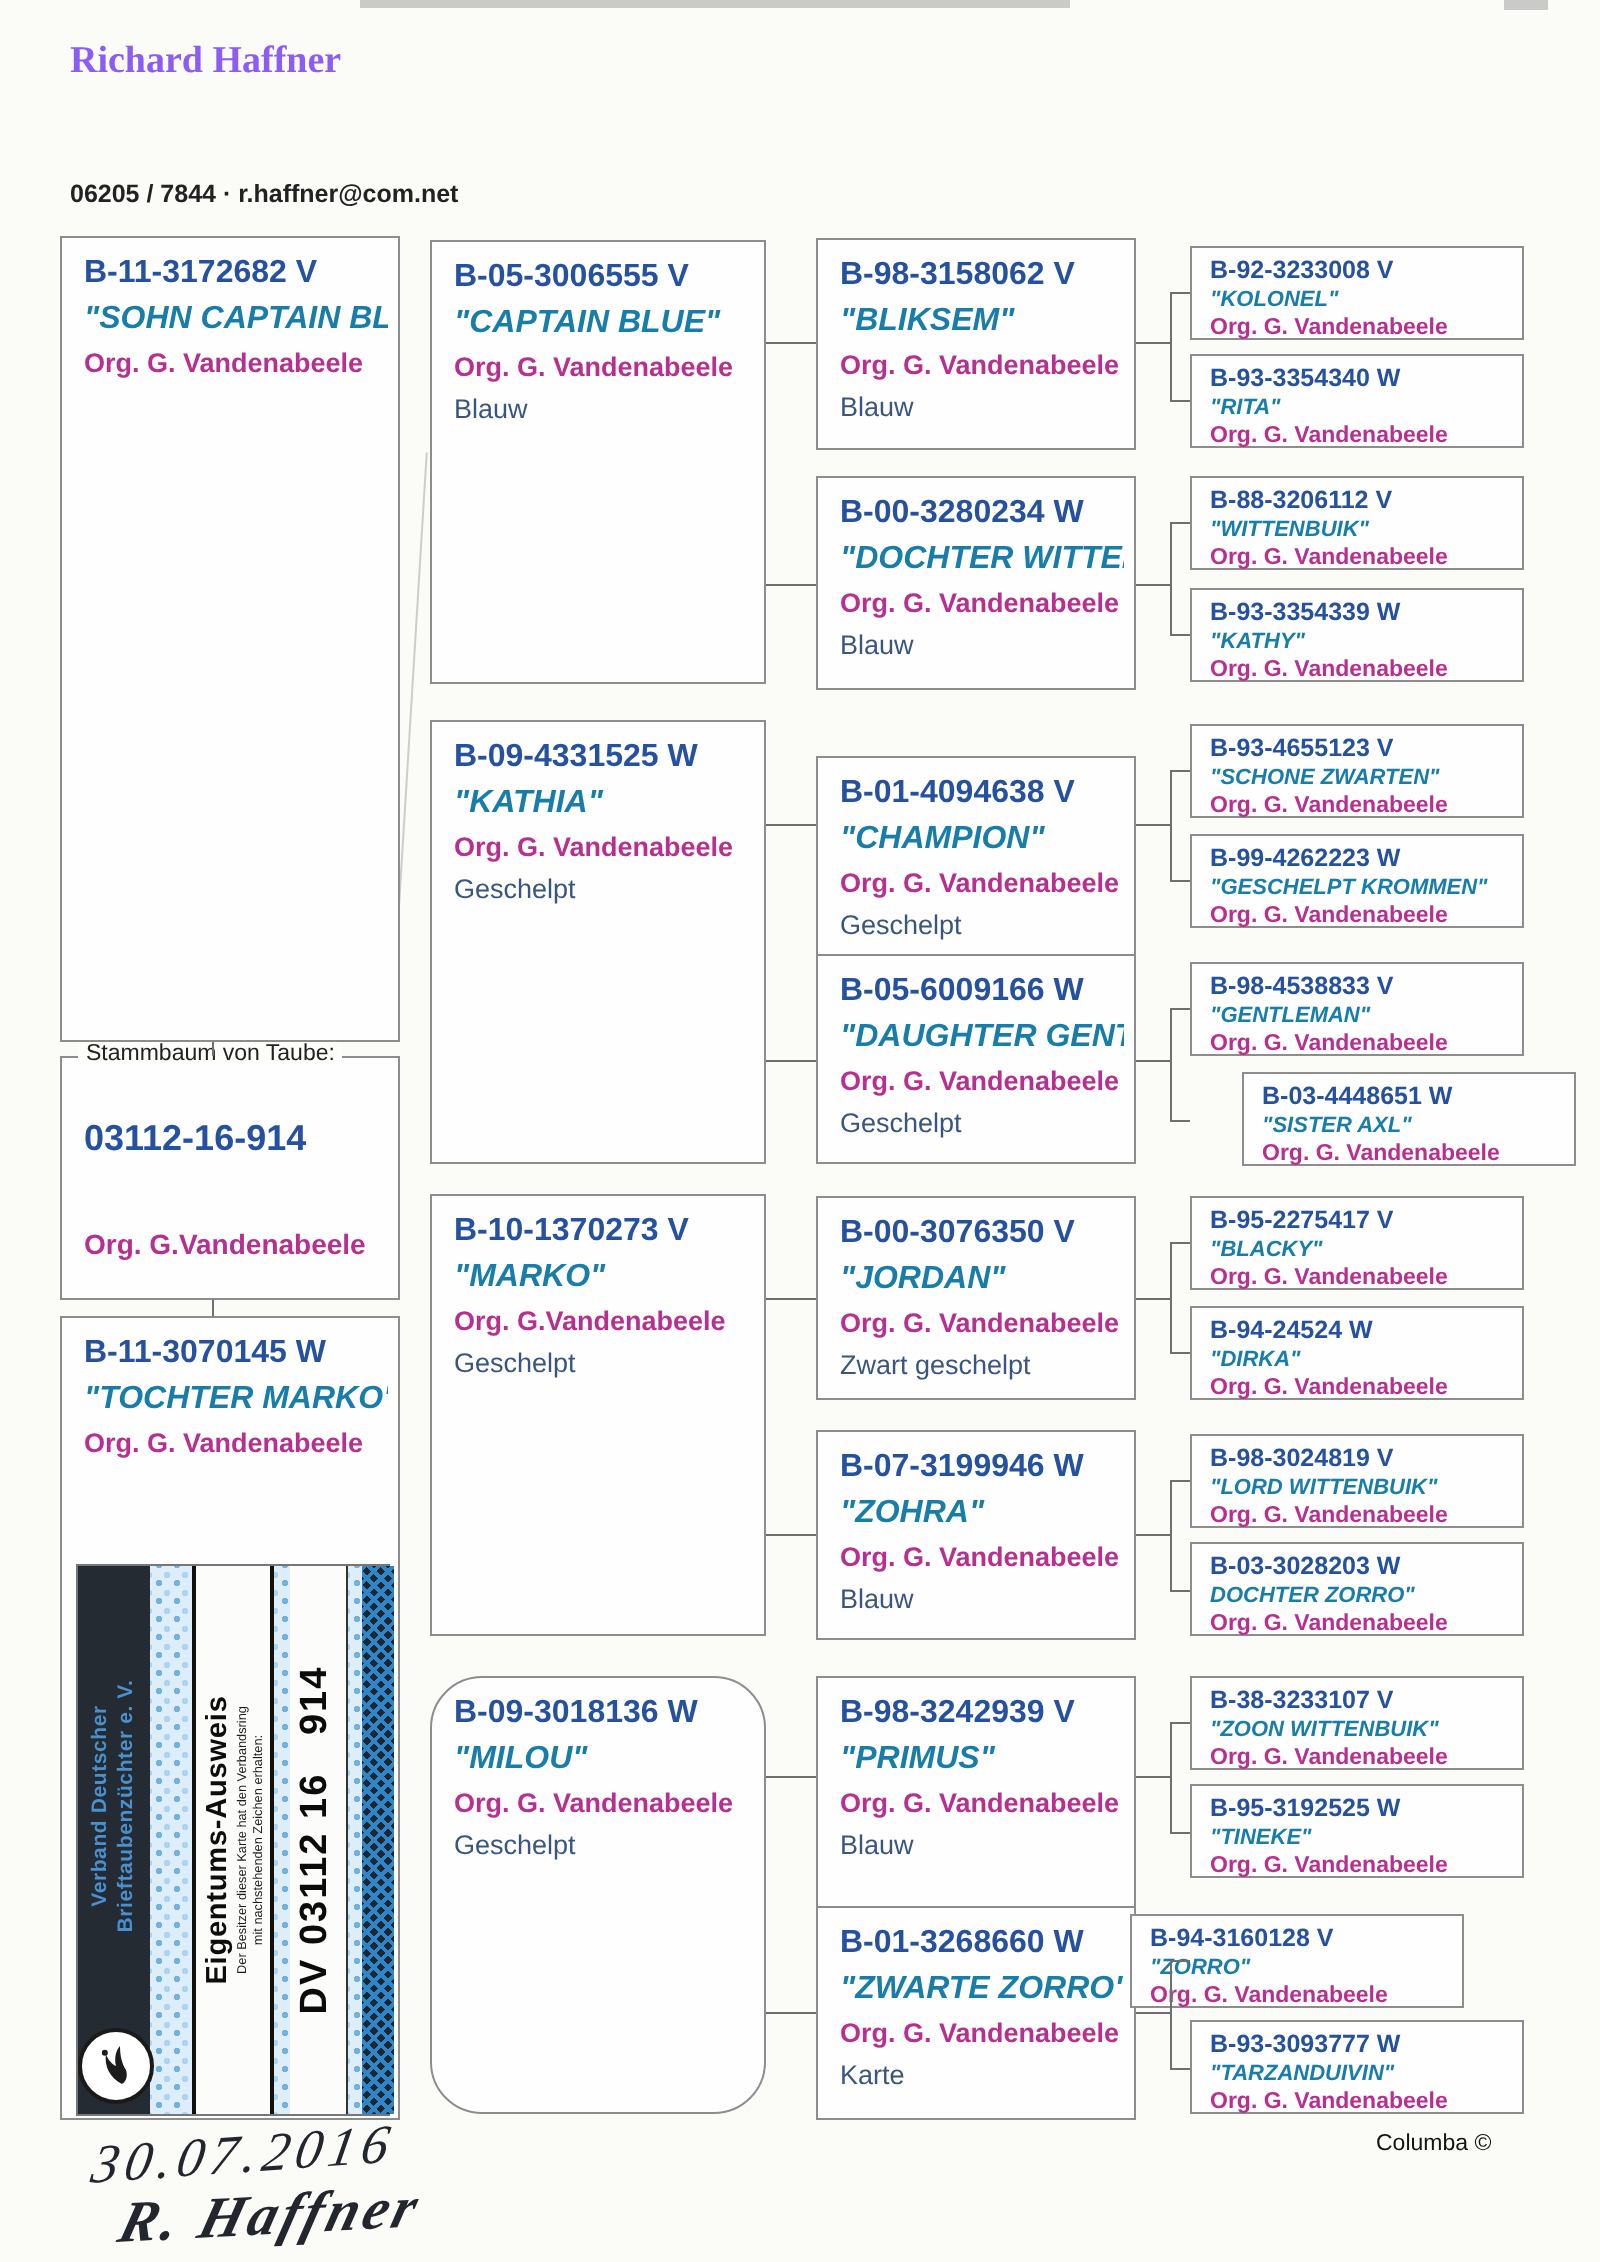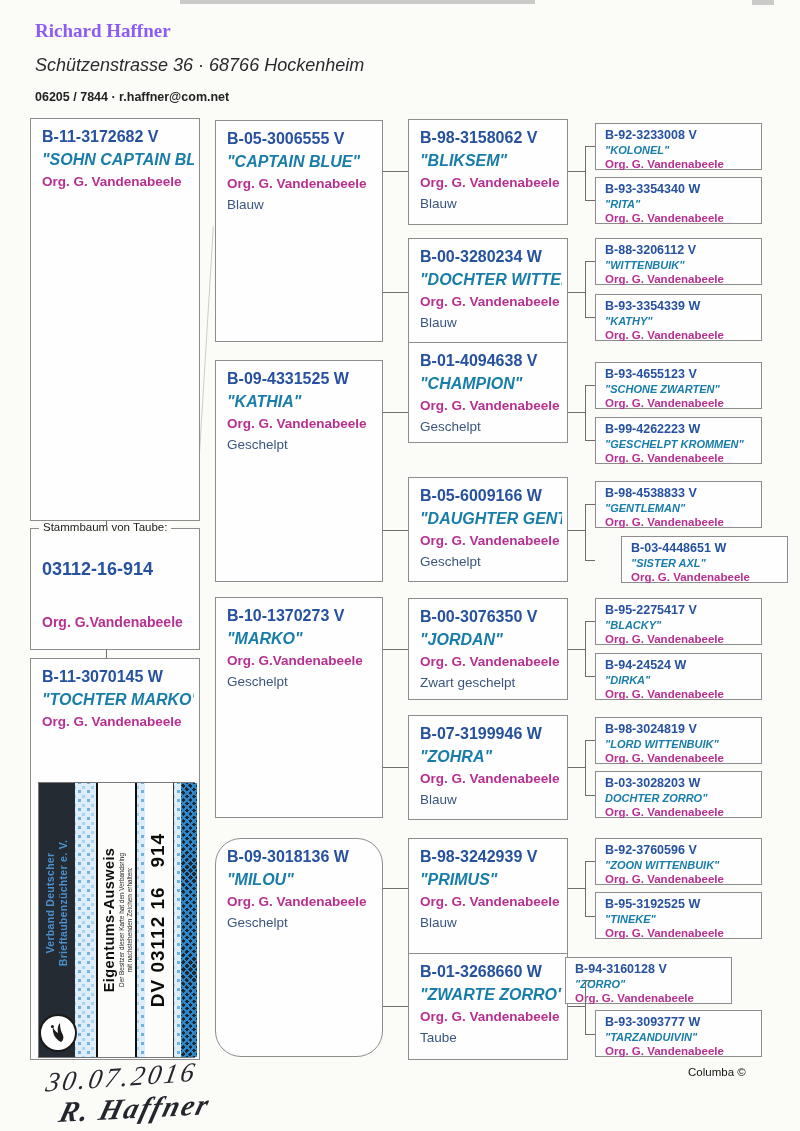--- a/index.html
+++ b/index.html
@@ -80,21 +80,20 @@
 
 <div class="page">
 
   <div class="smudge" style="left:180px;top:0;width:355px;height:4px;"></div>
   <div class="smudge" style="left:752px;top:0;width:22px;height:5px;"></div>
   <div class="crease" style="left:205px;top:226px;"></div>
   <div class="punch" style="left:30px;top:422px;"></div>
   <div class="punch" style="left:30px;top:688px;"></div>
 
   <div class="hdr-name">Richard Haffner</div>
-  <div class="hdr-addr">Schützenstrasse 36  ·  68766 Hockenheim</div>
   <div class="hdr-contact">06205 / 7844  ·  r.haffner@com.net</div>
 
   <div class="pbox" style="left:30px;top:118px;width:170px;height:403px;">
     <div class="ring">B-11-3172682 V</div>
     <div class="pname">"SOHN CAPTAIN BL</div>
     <div class="org">Org. G. Vandenabeele</div>
   </div>
 
   <div class="pbox subject-box" style="left:30px;top:528px;width:170px;height:122px;">
     <div class="subject-label">Stammbaum von Taube:</div>
@@ -138,21 +137,21 @@
     <div class="pname">"BLIKSEM"</div>
     <div class="org">Org. G. Vandenabeele</div>
     <div class="colr">Blauw</div>
   </div>
   <div class="pbox" style="left:408px;top:238px;width:160px;height:107px;">
     <div class="ring">B-00-3280234 W</div>
     <div class="pname">"DOCHTER WITTEN</div>
     <div class="org">Org. G. Vandenabeele</div>
     <div class="colr">Blauw</div>
   </div>
-  <div class="pbox" style="left:408px;top:342px;width:160px;height:101px;">
+  <div class="pbox" style="left:408px;top:378px;width:160px;height:101px;">
     <div class="ring">B-01-4094638 V</div>
     <div class="pname">"CHAMPION"</div>
     <div class="org">Org. G. Vandenabeele</div>
     <div class="colr">Geschelpt</div>
   </div>
   <div class="pbox" style="left:408px;top:477px;width:160px;height:105px;">
     <div class="ring">B-05-6009166 W</div>
     <div class="pname">"DAUGHTER GENTL</div>
     <div class="org">Org. G. Vandenabeele</div>
     <div class="colr">Geschelpt</div>
@@ -172,21 +171,21 @@
   <div class="pbox" style="left:408px;top:838px;width:160px;height:120px;">
     <div class="ring">B-98-3242939 V</div>
     <div class="pname">"PRIMUS"</div>
     <div class="org">Org. G. Vandenabeele</div>
     <div class="colr">Blauw</div>
   </div>
   <div class="pbox" style="left:408px;top:953px;width:160px;height:107px;">
     <div class="ring">B-01-3268660 W</div>
     <div class="pname">"ZWARTE ZORRO"</div>
     <div class="org">Org. G. Vandenabeele</div>
-    <div class="colr">Taube</div>
+    <div class="colr">Karte</div>
   </div>
 
   <div class="pbox sm" style="left:595px;top:123px;width:167px;height:47px;">
     <div class="ring">B-92-3233008 V</div>
     <div class="pname">"KOLONEL"</div>
     <div class="org">Org. G. Vandenabeele</div>
   </div>
   <div class="pbox sm" style="left:595px;top:177px;width:167px;height:47px;">
     <div class="ring">B-93-3354340 W</div>
     <div class="pname">"RITA"</div>
@@ -236,21 +235,21 @@
     <div class="ring">B-98-3024819 V</div>
     <div class="pname">"LORD WITTENBUIK"</div>
     <div class="org">Org. G. Vandenabeele</div>
   </div>
   <div class="pbox sm" style="left:595px;top:771px;width:167px;height:47px;">
     <div class="ring">B-03-3028203 W</div>
     <div class="pname">DOCHTER ZORRO"</div>
     <div class="org">Org. G. Vandenabeele</div>
   </div>
   <div class="pbox sm" style="left:595px;top:838px;width:167px;height:47px;">
-    <div class="ring">B-92-3760596 V</div>
+    <div class="ring">B-38-3233107 V</div>
     <div class="pname">"ZOON WITTENBUIK"</div>
     <div class="org">Org. G. Vandenabeele</div>
   </div>
   <div class="pbox sm" style="left:595px;top:892px;width:167px;height:47px;">
     <div class="ring">B-95-3192525 W</div>
     <div class="pname">"TINEKE"</div>
     <div class="org">Org. G. Vandenabeele</div>
   </div>
   <div class="pbox sm" style="left:565px;top:957px;width:167px;height:47px;">
     <div class="ring">B-94-3160128 V</div>

